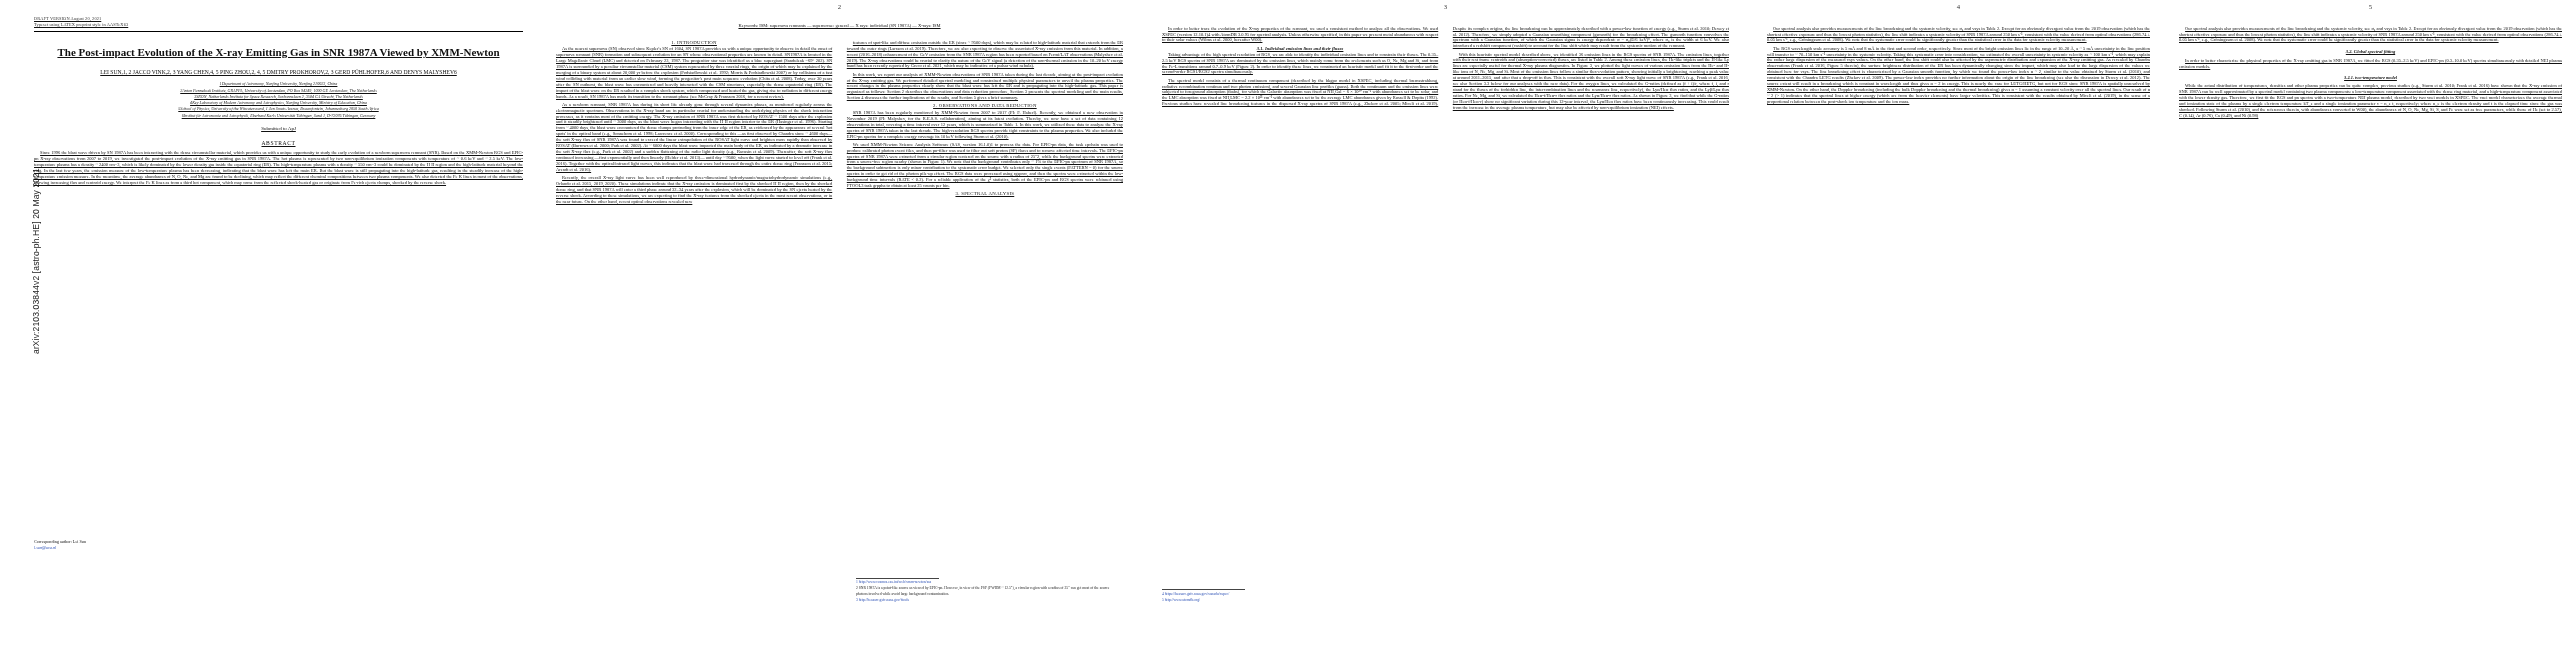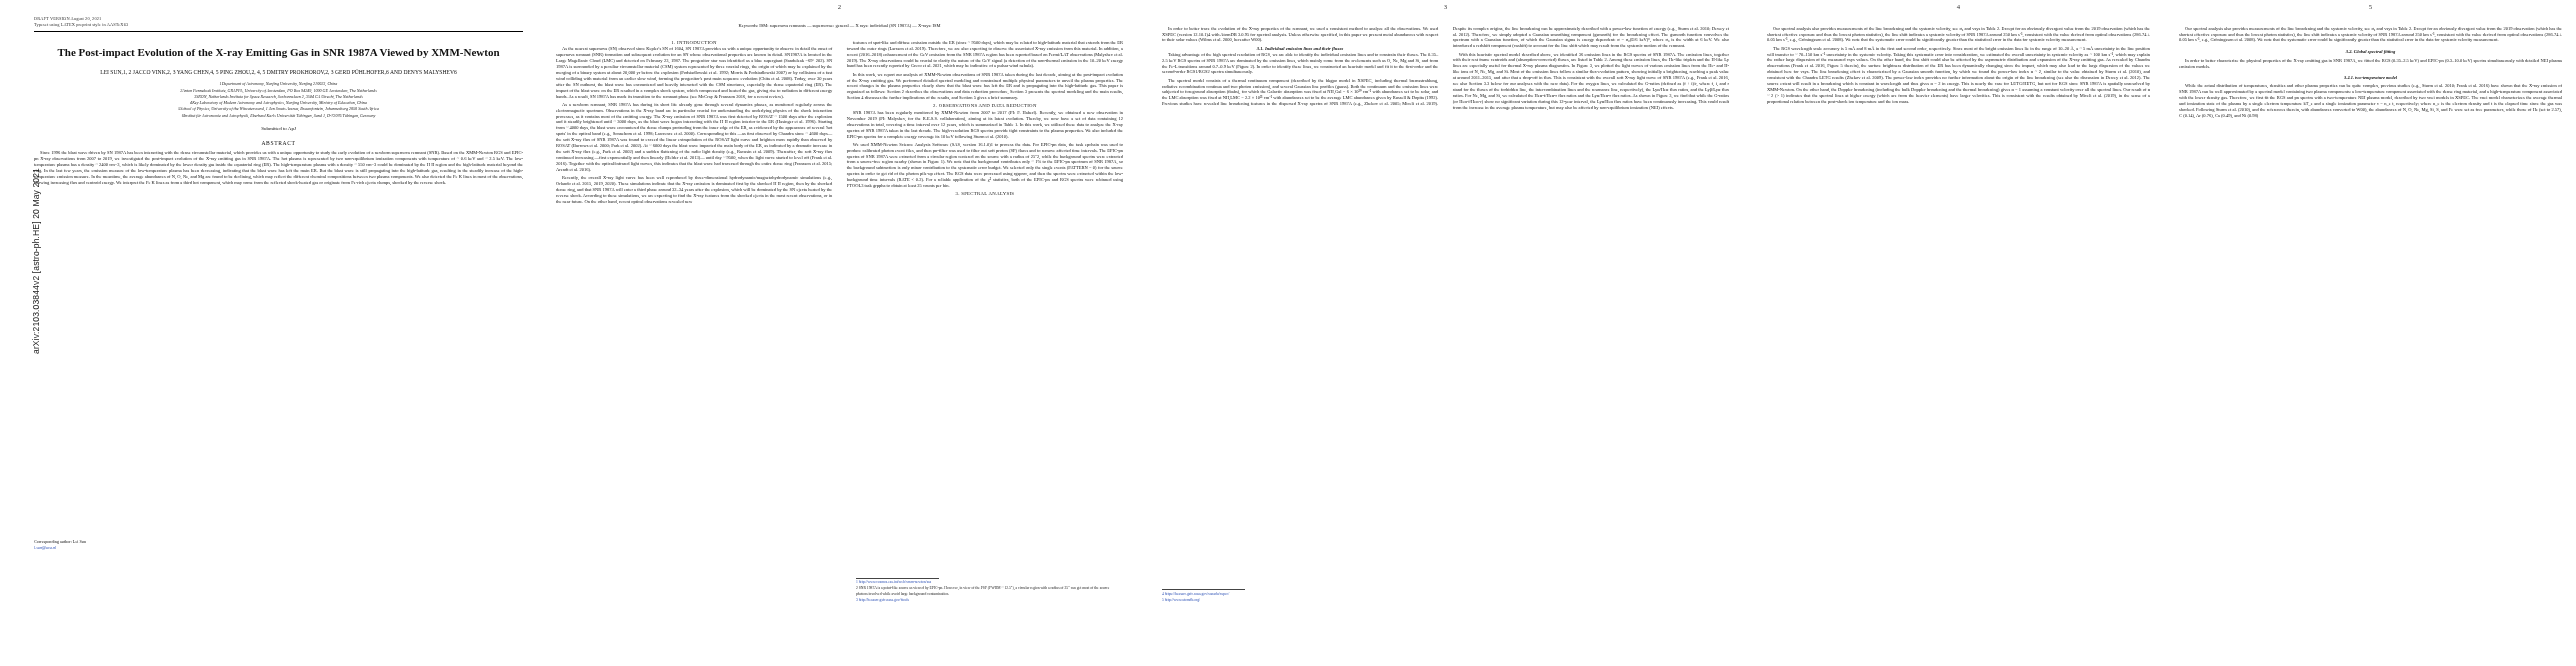--- a/index.html
+++ b/index.html
@@ -27,20 +27,21 @@
     text-align:center;
   }
 
   .pages{position:absolute;left:0;top:0;width:2576px;height:667px;}
   .page{
     position:absolute;
     top:0;
     height:618px;
     box-sizing:border-box;
     padding:15.6px 0 0 0;
+    text-decoration:underline;
   }
   .p1{left:34px;width:489px;}
   .p2{left:556px;width:567px;}
   .p3{left:1162px;width:567px;}
   .p4{left:1767px;width:383px;}
   .p5{left:2179px;width:383px;}
 
   .pagenum{
     position:absolute;top:3.3px;width:100%;
     text-align:center;font-size:6.7px;color:#333;

